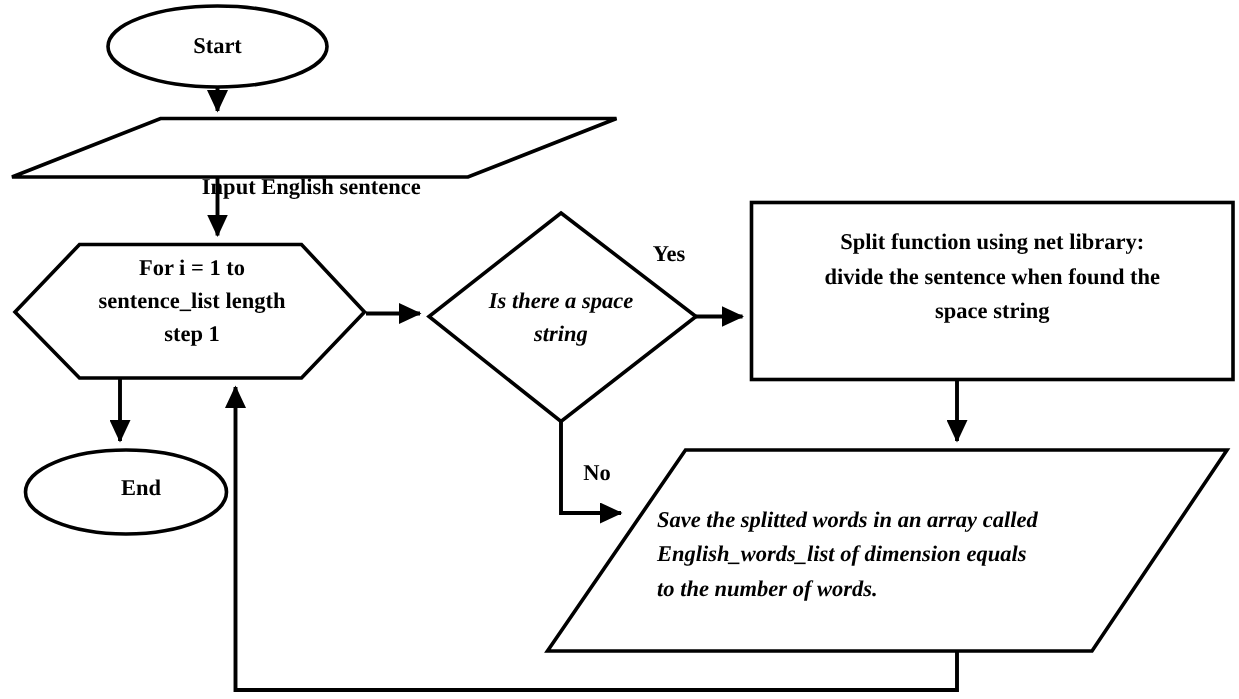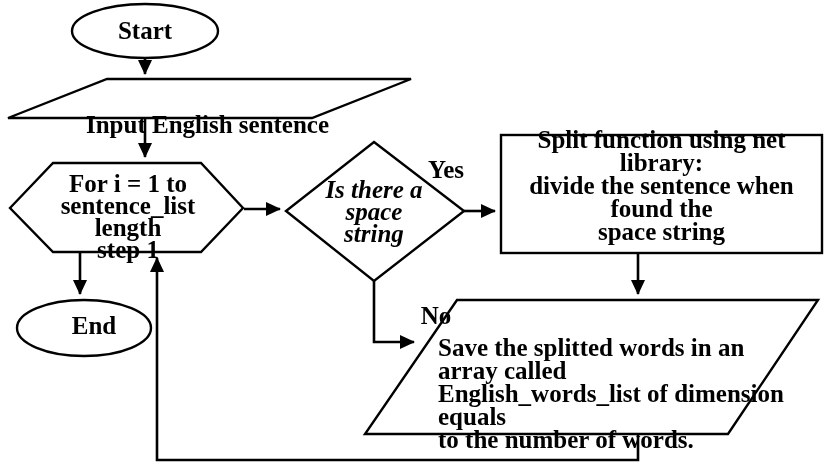--- a/index.html
+++ b/index.html
@@ -30,43 +30,44 @@
     stroke: #000000;
     stroke-width: 2.6;
   }
   .lbl {
     position: absolute;
     display: flex;
     align-items: center;
     justify-content: center;
     text-align: center;
     font-weight: 600;
-    font-size: 25px;
+    font-size: 15px;
     line-height: 22px;
     color: #000000;
     white-space: pre-line;
     letter-spacing: 0px;
   }
   .lbl.left {
     justify-content: flex-start;
     align-items: flex-start;
     text-align: left;
     line-height: 23px;
+    font-style: italic;
   }
   .lbl.lh23 { line-height: 23px; }
 
   
   #lbl-start    { left: 72px;  top: 4px;   width: 146px; height: 54px; }
   #lbl-input    { left: 60px;  top: 79px;  width: 295px; height: 39px; margin-top: 26px; }
-  #lbl-loop     { left: 33px;  top: 179px; width: 190px; height: 75px; }
+  #lbl-loop     { left: 33px;  top: 163px; width: 190px; height: 75px; }
   #lbl-decision { left: 294px; top: 181px; width: 160px; height: 61px; font-style: italic; }
   #lbl-yes      { left: 424px; top: 157px; width: 44px;  height: 26px; }
   #lbl-split    { left: 503px; top: 136px; width: 317px; height: 99px; }
   #lbl-save     { left: 438px; top: 336px; width: 352px; height: 78px; }
-  #lbl-no       { left: 376px; top: 303px; width: 44px;  height: 26px; padding-left: 38px; }
+  #lbl-no       { left: 376px; top: 303px; width: 44px;  height: 26px; }
   #lbl-end      { left: 27px;  top: 301px; width: 134px; height: 50px; }
 </style>
 </head>
 <body>
 
 <div class="stage">
 
   <svg width="826" height="466" viewBox="0 0 826 466">
     <defs>
       <marker id="ah" markerUnits="userSpaceOnUse" markerWidth="17" markerHeight="14" refX="14" refY="7" orient="auto">

